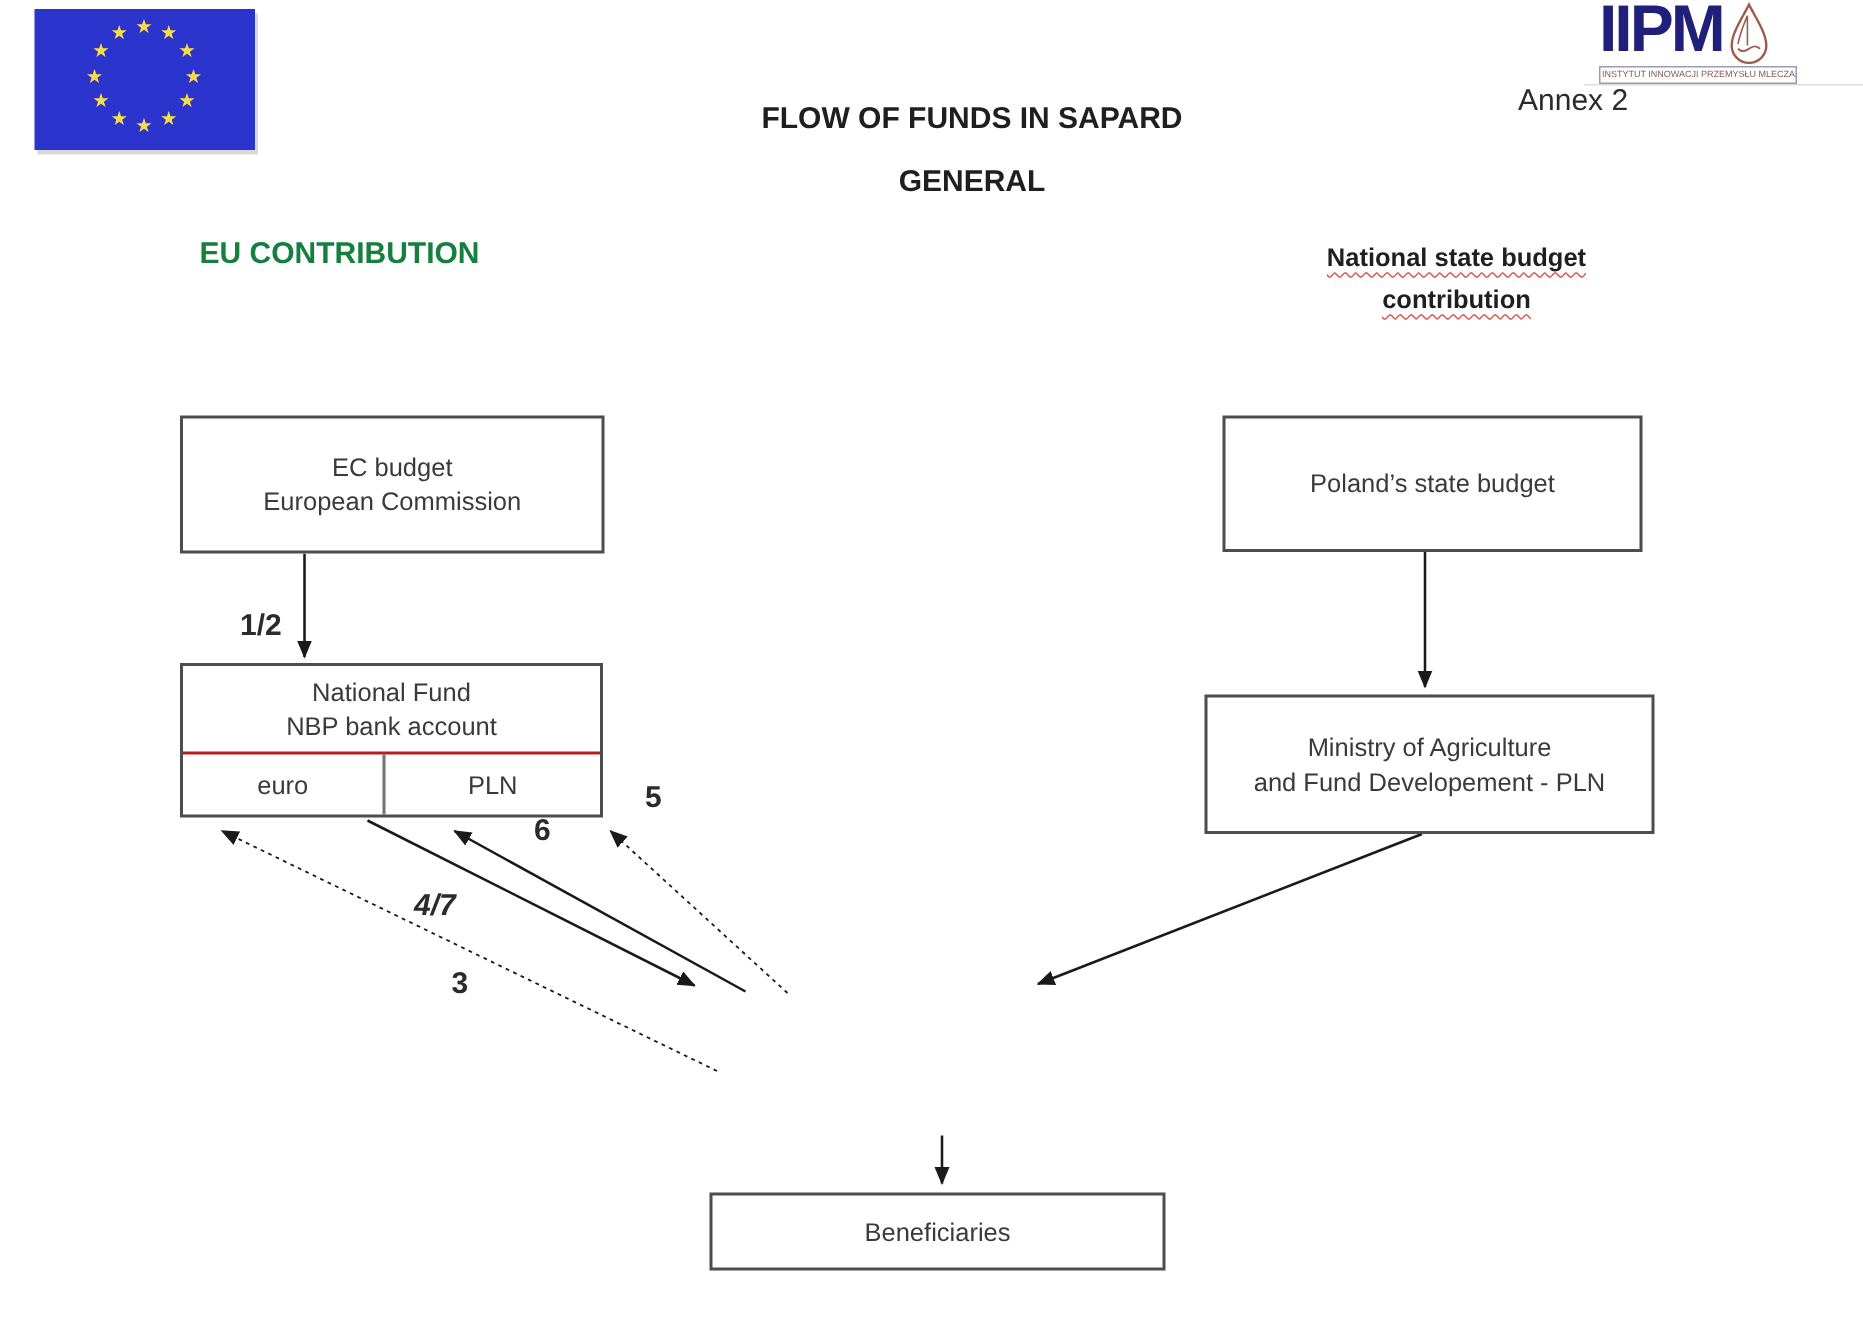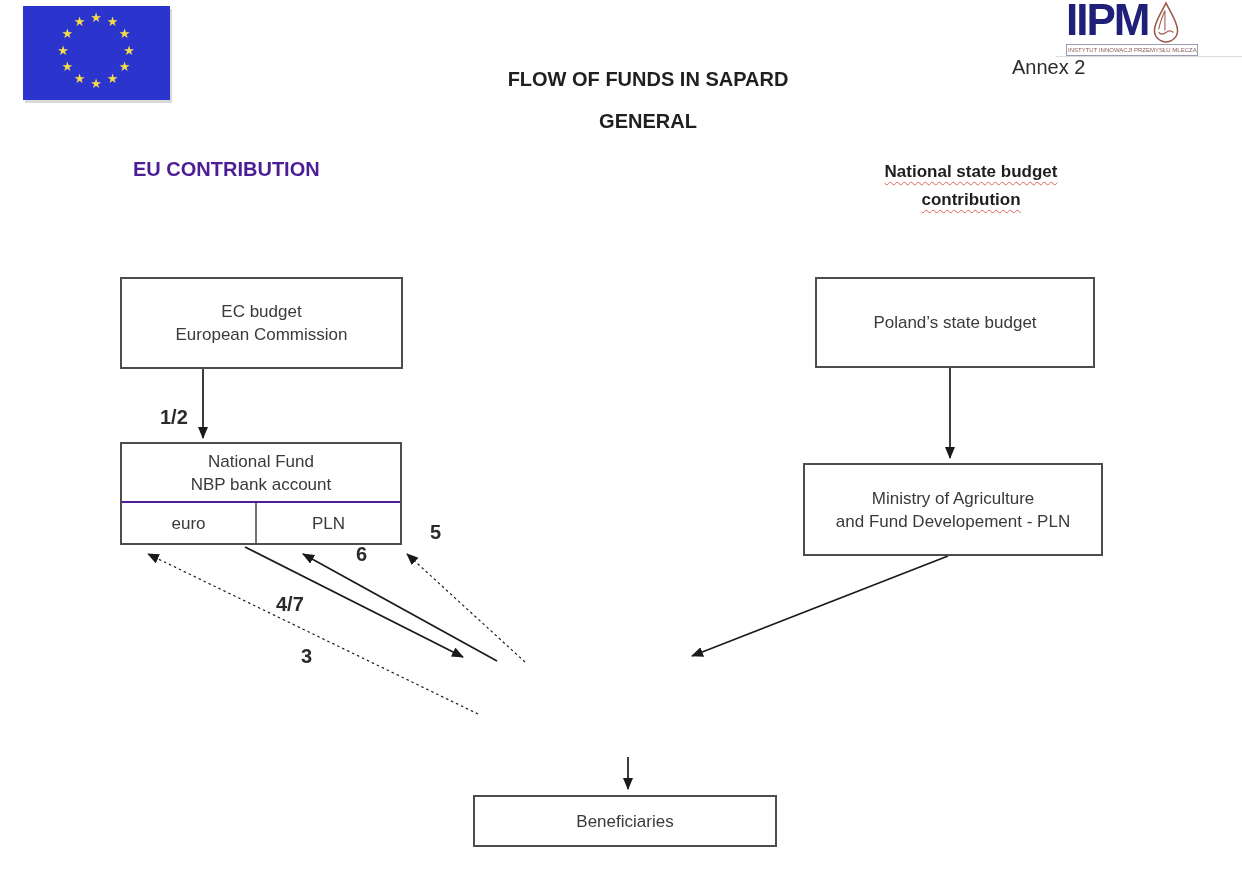--- a/index.html
+++ b/index.html
@@ -6,21 +6,21 @@
   #page{
     position:relative;width:1242px;height:895px;background:#ffffff;overflow:hidden;
     font-family:"Liberation Sans",sans-serif;color:#3a3a3a;
   }
   
   .title-line{position:absolute;left:445px;width:406px;text-align:center;
     font-size:20px;font-weight:700;color:#1f1f1f;}
   #title1{top:68px;}
   #title2{top:110px;}
   #annex{position:absolute;left:1012px;top:56px;font-size:20px;color:#2b2b2b;}
-  #heading-left{position:absolute;left:133px;top:158px;font-size:20px;font-weight:700;color:#4c1d95;}
+  #heading-left{position:absolute;left:133px;top:158px;font-size:20px;font-weight:700;color:#15803d;}
   #heading-right{position:absolute;left:845px;top:158px;width:252px;text-align:center;
     font-size:17px;font-weight:700;color:#1f1f1f;line-height:28px;}
   .wavy{text-decoration-line:underline;text-decoration-style:wavy;
     text-decoration-color:#d96459;text-decoration-thickness:1px;text-underline-offset:4px;}
   
   #eu-flag{position:absolute;left:23px;top:6px;width:147px;height:94px;background:#2b35cd;
     box-shadow:2px 3px 0 #d9d9d9;}
   #eu-flag .star{position:absolute;font-size:13px;color:#f5dc4b;line-height:14px;width:15px;
     text-align:center;}
   
@@ -31,35 +31,35 @@
   #iipm-subtitle{margin-top:1px;width:128px;border:1px solid #9b9bb5;color:#8a5a5a;
     font-size:6px;line-height:8px;padding:1px 1px;white-space:nowrap;overflow:hidden;}
   #logo-underline{position:absolute;left:1056px;top:56px;width:186px;height:1px;background:#dcdcdc;}
   
   .box{position:absolute;border:2px solid #4d4d4d;background:#ffffff;box-sizing:border-box;
     display:flex;flex-direction:column;align-items:center;justify-content:center;
     text-align:center;font-size:17px;line-height:23px;color:#3a3a3a;}
   #box-ec{left:120px;top:277px;width:283px;height:92px;}
   #box-poland{left:815px;top:277px;width:280px;height:91px;}
   #box-nf{left:120px;top:442px;width:282px;height:103px;padding:0;}
-  #nf-top{width:100%;height:59px;border-bottom:2px solid #4c1d95;display:flex;flex-direction:column;
+  #nf-top{width:100%;height:59px;border-bottom:2px solid #b91c1c;display:flex;flex-direction:column;
     align-items:center;justify-content:center;box-sizing:border-box;}
   #nf-row{width:100%;flex:1;display:flex;box-sizing:border-box;}
   .nf-cell{display:flex;align-items:center;justify-content:center;box-sizing:border-box;}
   #nf-euro{width:135px;border-right:2px solid #737373;}
   #nf-pln{flex:1;}
   #box-ministry{left:803px;top:463px;width:300px;height:93px;}
   #box-arma{left:473px;top:663px;width:302px;height:94px;}
   #box-beneficiaries{left:473px;top:795px;width:304px;height:52px;}
   
   .flow-label{position:absolute;font-size:20px;font-weight:600;color:#2b2b2b;text-align:center;}
   #lbl-12{left:160px;top:406px;}
   #lbl-5{left:430px;top:521px;}
   #lbl-6{left:356px;top:543px;}
-  #lbl-47{left:276px;top:593px;}
+  #lbl-47{left:276px;top:593px;font-style:italic;}
   #lbl-3{left:301px;top:645px;}
   
   #arrows{position:absolute;left:0;top:0;width:1242px;height:895px;pointer-events:none;}
   .solid-line{stroke:#1a1a1a;stroke-width:1.7;}
   .dotted-line{stroke:#1a1a1a;stroke-width:1.2;stroke-dasharray:2.5 3;}
 </style>
 </head>
 <body>
 
 <div id="page">

